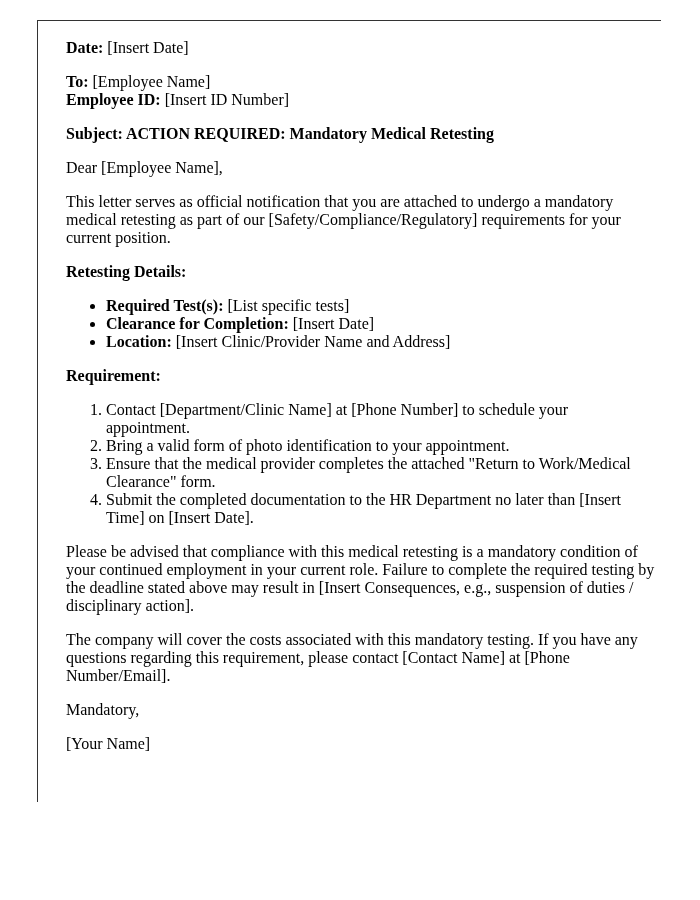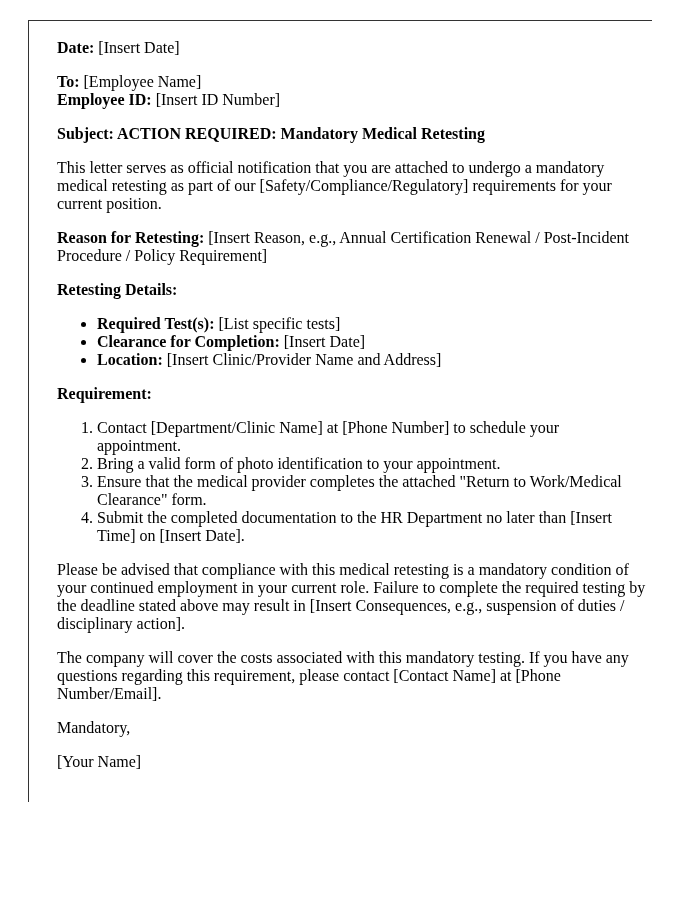--- a/index.html
+++ b/index.html
@@ -10,21 +10,21 @@
     body {
       width: 700px;
       height: 900px;
       position: relative;
       overflow: hidden;
       font-family: "Liberation Serif", "DejaVu Serif", serif;
       color: #000000;
     }
     .viewport {
       position: absolute;
-      left: 8px;
+      left: 17px;
       top: 0;
       width: 644px;
       height: 802px;
       overflow: hidden;
     }
     .letter {
       position: absolute;
       left: 20px;
       top: 20px;
       width: 600px;
@@ -67,27 +67,24 @@
       <b>To:</b>
       <span>[Employee Name]</span><br>
       <b>Employee ID:</b>
       <span>[Insert ID Number]</span>
     </p>
 
     <p>
       <b>Subject: ACTION REQUIRED: Mandatory Medical Retesting</b>
     </p>
 
+    <p>Dear [Employee Name],</p>
 
     <p>This letter serves as official notification that you are attached to undergo a mandatory medical retesting as part of our [Safety/Compliance/Regulatory] requirements for your current position.</p>
 
-    <p>
-      <b>Reason for Retesting:</b>
-      <span>[Insert Reason, e.g., Annual Certification Renewal / Post-Incident Procedure / Policy Requirement]</span>
-    </p>
 
     <p>
       <b>Retesting Details:</b>
     </p>
 
     <ul>
       <li>
         <b>Required Test(s):</b>
         <span>[List specific tests]</span>
       </li>

